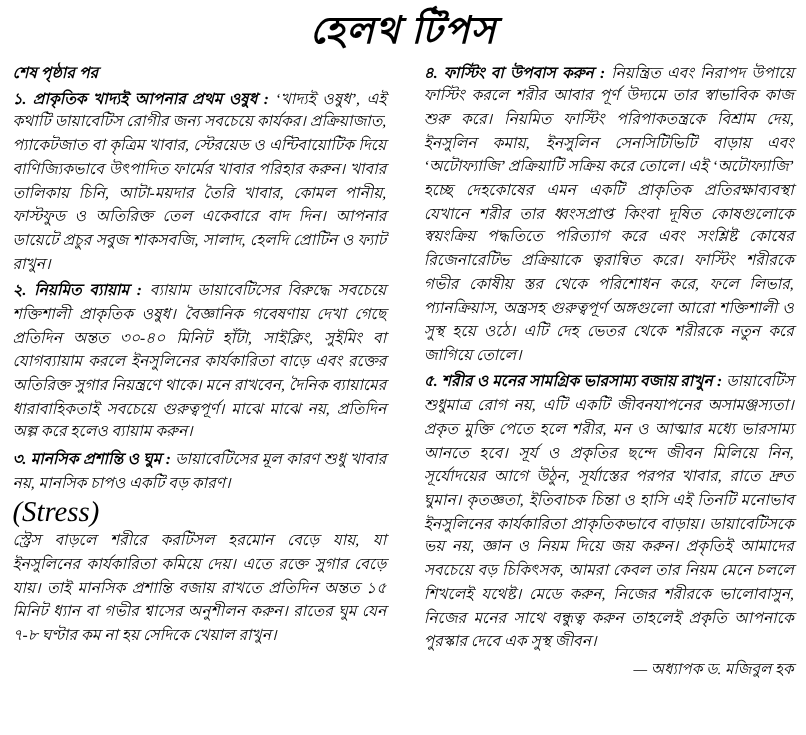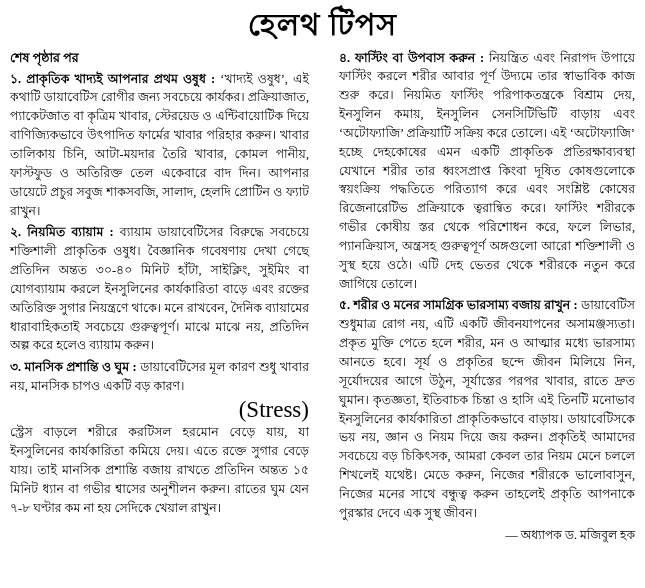--- a/index.html
+++ b/index.html
@@ -13,20 +13,21 @@
     font-family: "Liberation Sans", sans-serif;
     color: #000000;
     overflow: hidden;
   }
   .page {
     position: relative;
     width: 645px;
     height: 500px;
     box-sizing: border-box;
     padding: 6px 10px 4px 10px;
+    font-style: italic;
   }
   .title {
     text-align: center;
     font-family: "Liberation Serif", serif;
     font-size: 30px;
     font-weight: bold;
     letter-spacing: 1px;
     line-height: 1.15;
     margin: 2px 0 6px 0;
   }
@@ -58,21 +59,21 @@
   }
   p.para {
     margin: 0 0 3px 0;
     text-indent: 0;
   }
   .hd {
     font-weight: bold;
   }
   .stress {
     display: block;
-    text-align: right;
+    text-align: left;
     font-family: "Liberation Serif", serif;
     font-size: 23px;
     line-height: 1.1;
     margin: 1px 0 1px 0;
   }
   .signature {
     display: block;
     text-align: right;
     margin-top: 2px;
     font-size: 12.2px;

